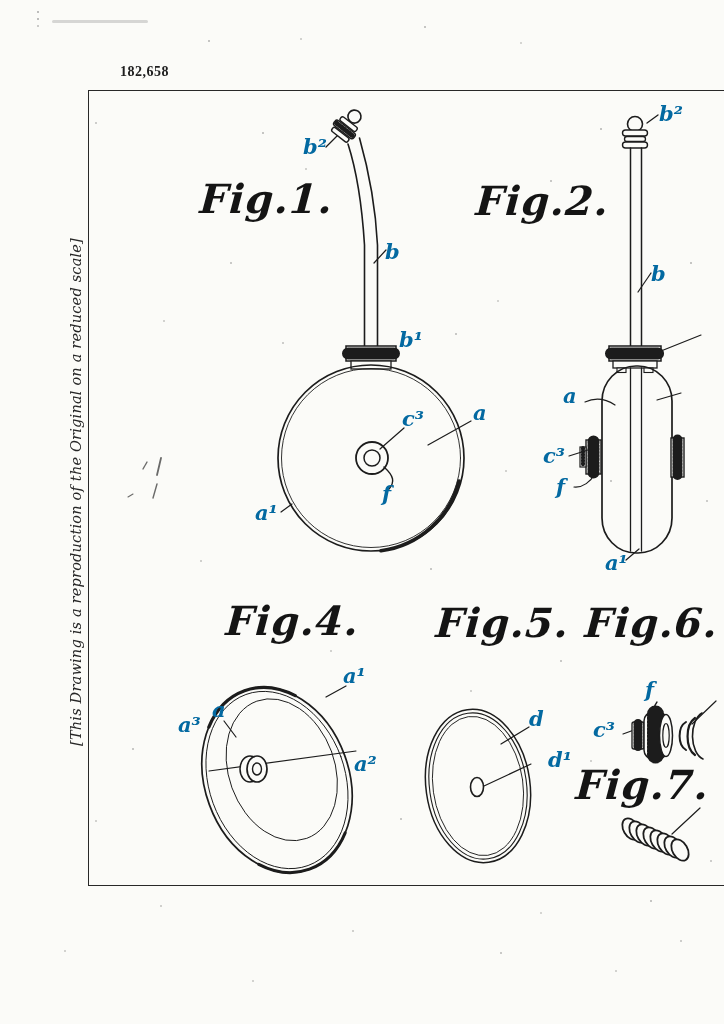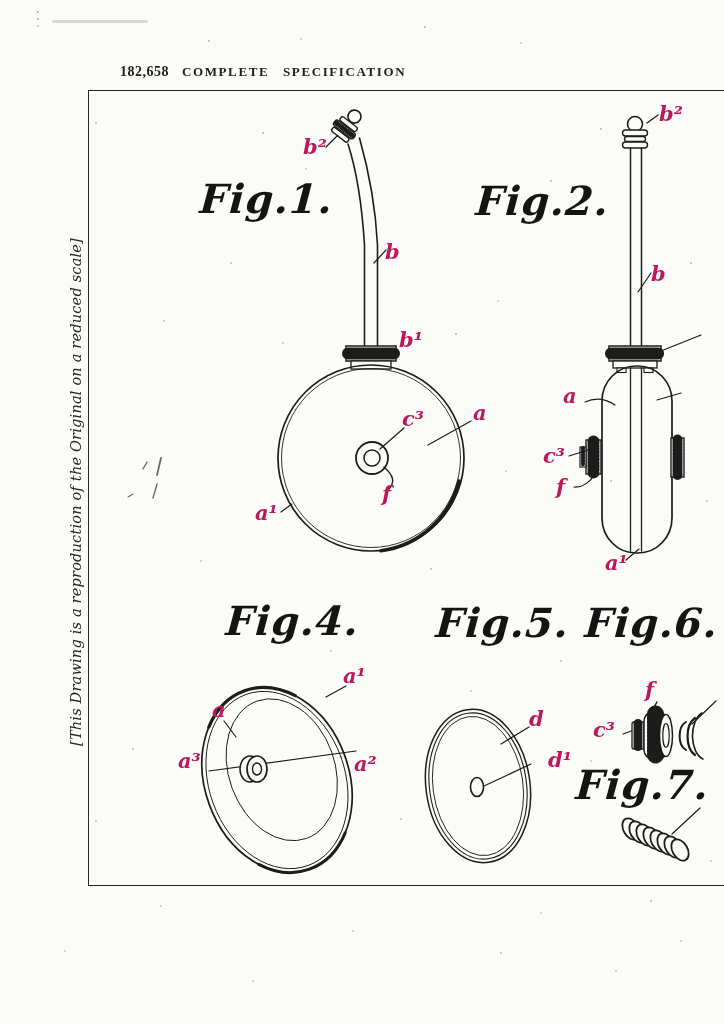--- a/index.html
+++ b/index.html
@@ -28,21 +28,21 @@
   .fig-title{
     position:absolute;
     font:italic 700 40px "DejaVu Serif", serif;
     letter-spacing:1px;color:#141414;
     transform:skewX(-4deg);
     white-space:nowrap;
   }
   .lbl{
     position:absolute;
     font:italic 700 21px "DejaVu Serif", serif;
-    color:#be185d;white-space:nowrap;
+    color:#0369a1;white-space:nowrap;
   }
   svg.art{position:absolute;left:0;top:0;}
   .specks{
     position:absolute;left:0;top:0;width:2px;height:2px;border-radius:50%;
     background:transparent;
     box-shadow:
       208px 40px rgba(70,70,70,.40), 300px 38px rgba(70,70,70,.30),
       424px 26px rgba(70,70,70,.40), 520px 42px rgba(70,70,70,.28),
       95px 122px rgba(70,70,70,.34), 262px 132px rgba(70,70,70,.40),
       305px 168px rgba(70,70,70,.30), 550px 180px rgba(70,70,70,.38),
@@ -74,21 +74,20 @@
 </style>
 </head>
 <body>
 
 <div class="smudge-line"></div>
 <div class="smudge-dots"></div>
 <div class="specks"></div>
 
 <div class="header">
   <span class="num">182,658</span>
-  <span class="ttl">COMPLETE SPECIFICATION</span>
 </div>
 
 <div class="frame"></div>
 
 <div class="side-note">[This Drawing is a reproduction of the Original on a reduced scale]</div>
 
 <svg class="art" width="724" height="1024" viewBox="0 0 724 1024">
   <g stroke="#1c1c1c" fill="none" stroke-linecap="round">
 
     <g>
@@ -229,19 +228,19 @@
 <span class="lbl" style="left:659px;top:101px">b²</span>
 <span class="lbl" style="left:651px;top:261px">b</span>
 <span class="lbl" style="left:563px;top:383px">a</span>
 <span class="lbl" style="left:543px;top:443px">c³</span>
 <span class="lbl" style="left:556px;top:474px">f</span>
 <span class="lbl" style="left:605px;top:550px">a¹</span>
 
 <span class="lbl" style="left:343px;top:663px">a¹</span>
 <span class="lbl" style="left:212px;top:697px">a</span>
 <span class="lbl" style="left:354px;top:751px">a²</span>
-<span class="lbl" style="left:178px;top:748px">a³</span>
+<span class="lbl" style="left:178px;top:712px">a³</span>
 
 <span class="lbl" style="left:529px;top:706px">d</span>
 <span class="lbl" style="left:548px;top:747px">d¹</span>
 
 <span class="lbl" style="left:645px;top:677px">f</span>
 <span class="lbl" style="left:593px;top:717px">c³</span>
 
 </body></html>

